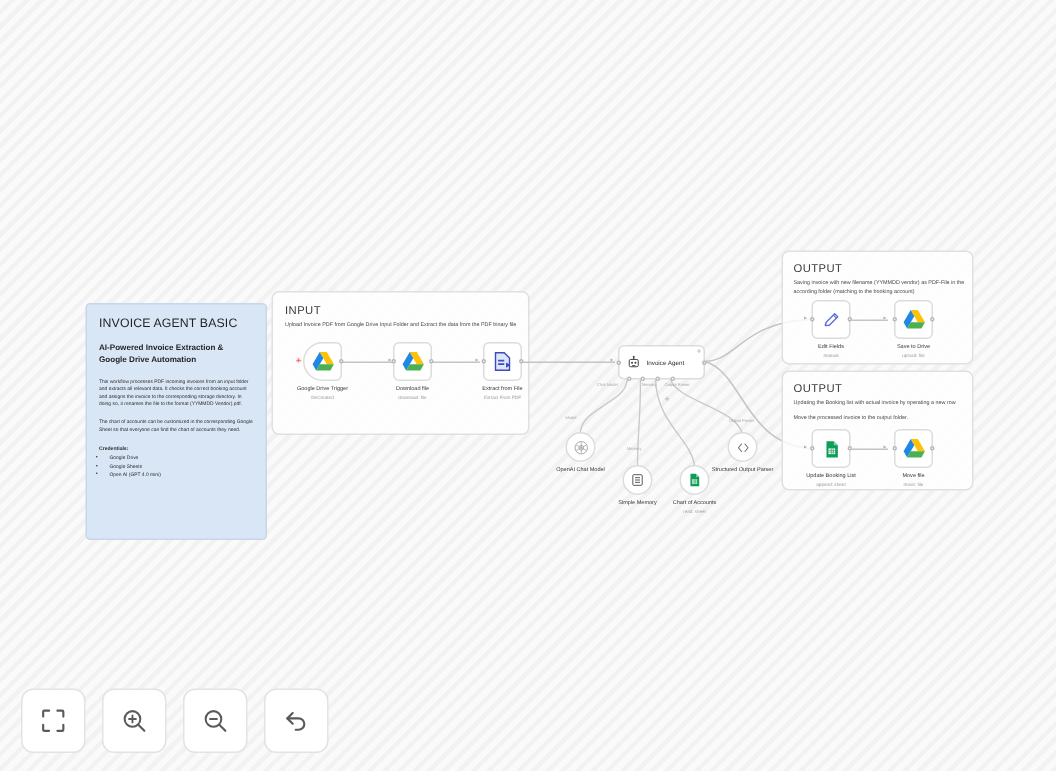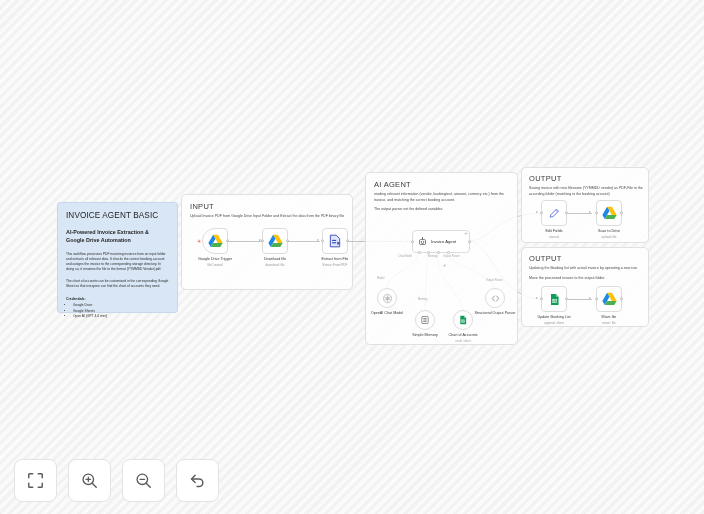--- a/index.html
+++ b/index.html
@@ -36,21 +36,21 @@
     font-size: 3.6px;
     line-height: 1.55;
     color: #4a4a4a;
     margin-top: 3px;
   }
 
   
   #sticky {
     position: absolute;
     left: 57px; top: 202px;
-    width: 121px; height: 111px;
+    width: 121px; height: 158px;
     background: #d9e6f5;
     border: 1px solid #c6d7ec;
     border-radius: 3px;
     padding: 8px 8px 6px 8px;
   }
   #sticky h1 {
     font-size: 8.2px; font-weight: 400; color: #1f1f1f;
     letter-spacing: .1px; line-height: 1.2;
   }
   #sticky h2 {
@@ -242,25 +242,20 @@
       <rect x="7" y="10" width="7" height="2" fill="#3b4db8"></rect>
       <rect x="7" y="14" width="7" height="2" fill="#3b4db8"></rect>
       <path d="M16 13 l5 3 l-5 3 z" fill="#3b4db8"></path>
     </svg>
     <span class="port left"></span>
     <span class="port right"></span>
     <span class="node-label">Extract from File</span>
     <span class="node-sub">Extract From PDF</span>
   </div>
 
-  <div class="panel" style="left:365px; top:172px; width:153px; height:173px; padding:7px 8px;">
-    <div class="panel-title">AI AGENT</div>
-    <div class="panel-desc" style="width:138px;">reading relevant information (vendor, bookingtext, amount, currency etc.) from the invoice, and matching the correct booking account.</div>
-    <div class="panel-desc" style="width:138px; margin-top:4px;">The output parser set the defined variables.</div>
-  </div>
 
   <div class="node wide" style="left:412px; top:230px;">
     <span class="plus-badge">✛</span>
     <svg width="9" height="9" viewBox="0 0 24 24">
       <rect x="4" y="7" width="16" height="13" rx="2.5" fill="none" stroke="#3a3a3a" stroke-width="1.7"></rect>
       <circle cx="9" cy="13" r="1.8" fill="#3a3a3a"></circle>
       <circle cx="15" cy="13" r="1.8" fill="#3a3a3a"></circle>
       <rect x="11" y="2.5" width="2" height="4" fill="#3a3a3a"></rect>
       <circle cx="12" cy="2" r="1.6" fill="#3a3a3a"></circle>
       <rect x="9" y="17" width="6" height="1.4" fill="#3a3a3a"></rect>

